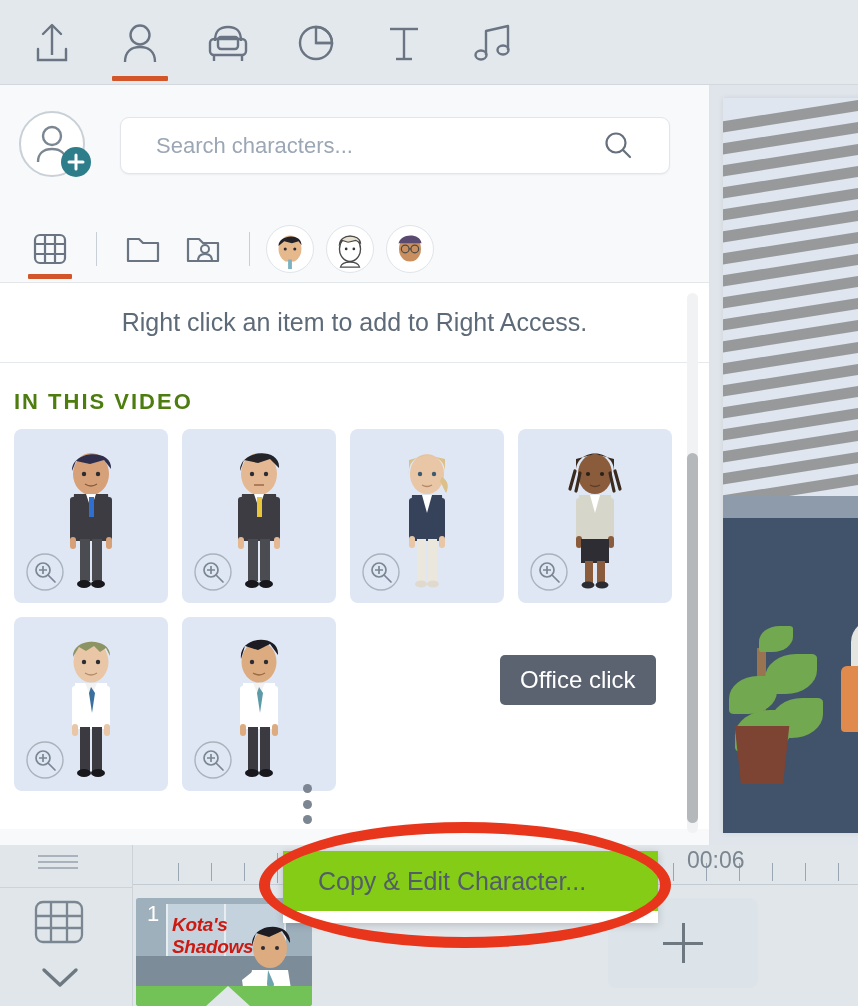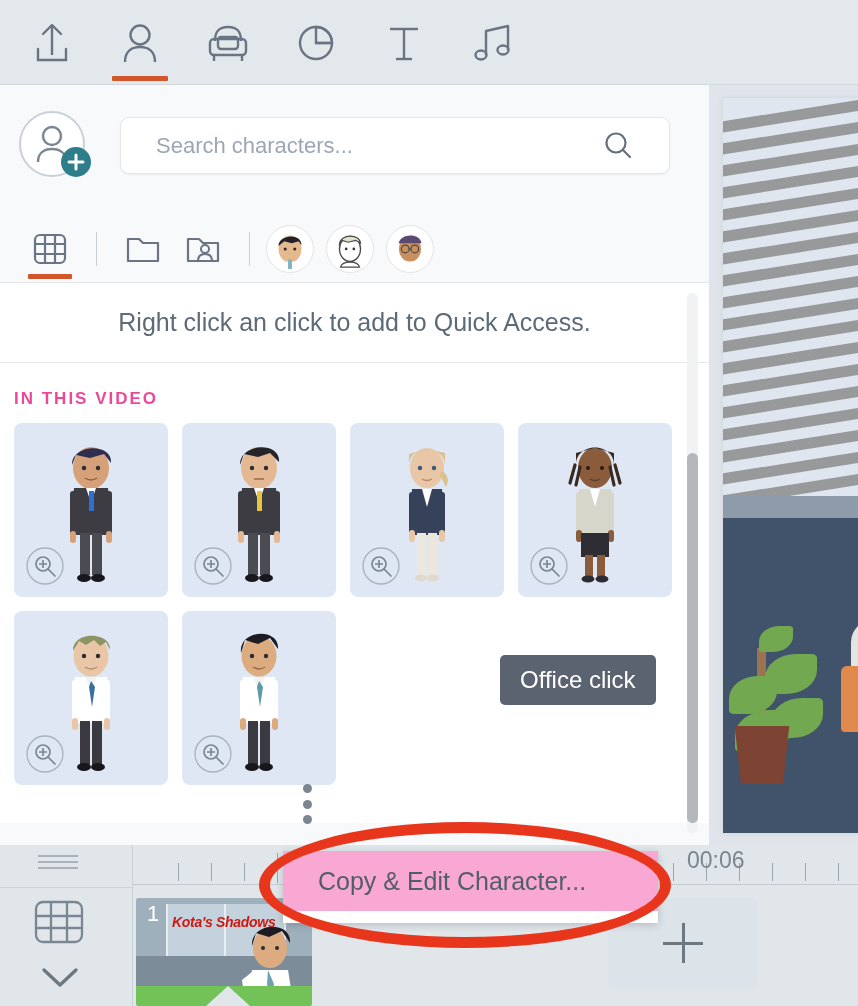--- a/index.html
+++ b/index.html
@@ -68,22 +68,22 @@
   }
 
   
   .qa-hint {
     height:80px; display:flex; align-items:center; justify-content:center;
     font-size:25px; color:#5d6a78; background:#ffffff;
     border-bottom:1px solid #e6eaed;
   }
 
   .section-title {
-    padding:26px 0 14px 14px; font-size:17px; letter-spacing:2px;
-    color:#ec4899; font-weight:bold; background:#ffffff;
+    padding:26px 0 14px 14px; font-size:22px; letter-spacing:2px;
+    color:#4d7c0f; font-weight:bold; background:#ffffff;
   }
 
   .grid {
     background:#ffffff; padding:0 0 0 14px; display:flex; flex-wrap:wrap;
     gap:14px; height:400px; align-content:flex-start; position:relative;
   }
   .card {
     width:154px; height:174px; background:#dfe7f4; border-radius:8px;
     position:relative; cursor:pointer; overflow:hidden;
   }
@@ -144,21 +144,21 @@
     background:#e3e5e0; border-radius:40% 40% 0 0;
   }
 
   
   .ctx-menu {
     position:absolute; left:283px; top:851px; width:375px; height:72px;
     background:#ffffff; box-shadow:0 2px 8px rgba(0,0,0,.18); z-index:20;
   }
   .ctx-item {
     height:60px; display:flex; align-items:center; padding-left:35px;
-    font-size:25px; color:#525d6a; background:#f9a8d4; cursor:pointer;
+    font-size:25px; color:#525d6a; background:#84cc16; cursor:pointer;
   }
 
   
   .annot {
     position:absolute; left:259px; top:822px; width:412px; height:126px;
     border:11px solid #e8361c; border-radius:50%; z-index:30; pointer-events:none;
   }
 
   
   .timeline {
@@ -182,21 +182,21 @@
   .scene-thumb {
     position:absolute; left:136px; top:898px; width:176px; height:108px;
     background:#b7c3cd; border-radius:3px; overflow:hidden; cursor:pointer;
   }
   .scene-num {
     position:absolute; left:4px; top:2px; width:26px; height:28px;
     color:#ffffff; font-size:22px; display:flex; align-items:center; justify-content:center;
     z-index:3;
   }
   .scene-title {
-    position:absolute; left:36px; top:16px; font-size:14px; color:#cc1a12;
+    position:absolute; left:36px; top:16px; font-size:19px; color:#cc1a12;
     font-weight:bold; font-style:italic; z-index:3; letter-spacing:-.3px;
   }
   .scene-bg { position:absolute; inset:0; background:#9fb0bd; }
   .scene-window { position:absolute; left:30px; top:6px; width:120px; height:64px; background:#c4d2dd; }
   .scene-win-frame { position:absolute; background:#fff; opacity:.6; }
   .scene-floor { position:absolute; left:0; bottom:20px; width:176px; height:30px; background:#7d8c99; }
   .scene-green { position:absolute; left:0; bottom:0; width:176px; height:20px; background:#72c257; }
   .scene-arrow {
     position:absolute; left:70px; bottom:0; width:0; height:0;
     border-left:22px solid transparent; border-right:22px solid transparent;
@@ -341,21 +341,21 @@
           <ellipse cx="24" cy="25" rx="11.5" ry="13.5" fill="#c98f5e"></ellipse>
           <path d="M12 20 C13 8 35 8 36 19 L12 19 Z" fill="#5b4a70"></path>
           <path d="M13 44 C15 36 33 36 35 44 Z" fill="#ffffff"></path>
           <circle cx="19" cy="25" r="4" fill="none" stroke="#4a4a4a" stroke-width="1.3"></circle>
           <circle cx="29" cy="25" r="4" fill="none" stroke="#4a4a4a" stroke-width="1.3"></circle>
           <path d="M23 25 L25 25" stroke="#4a4a4a" stroke-width="1.3"></path>
         </svg>
       </div>
     </div>
 
-    <div class="qa-hint">Right click an click to add to Quick Access.</div>
+    <div class="qa-hint">Right click an item to add to Right Access.</div>
 
     <div class="section-title">IN THIS VIDEO</div>
 
     <div class="grid">
 
       <div class="card">
         <svg width="154" height="174" viewBox="0 0 154 174">
           <ellipse cx="77" cy="45" rx="18" ry="21" fill="#d6a079"></ellipse>
           <path d="M58 42 C57 21 99 19 97 40 L90 31 L76 35 L62 32 Z" fill="#2f2f4d"></path>
           <circle cx="70" cy="45" r="2.2" fill="#2c2c33"></circle>

